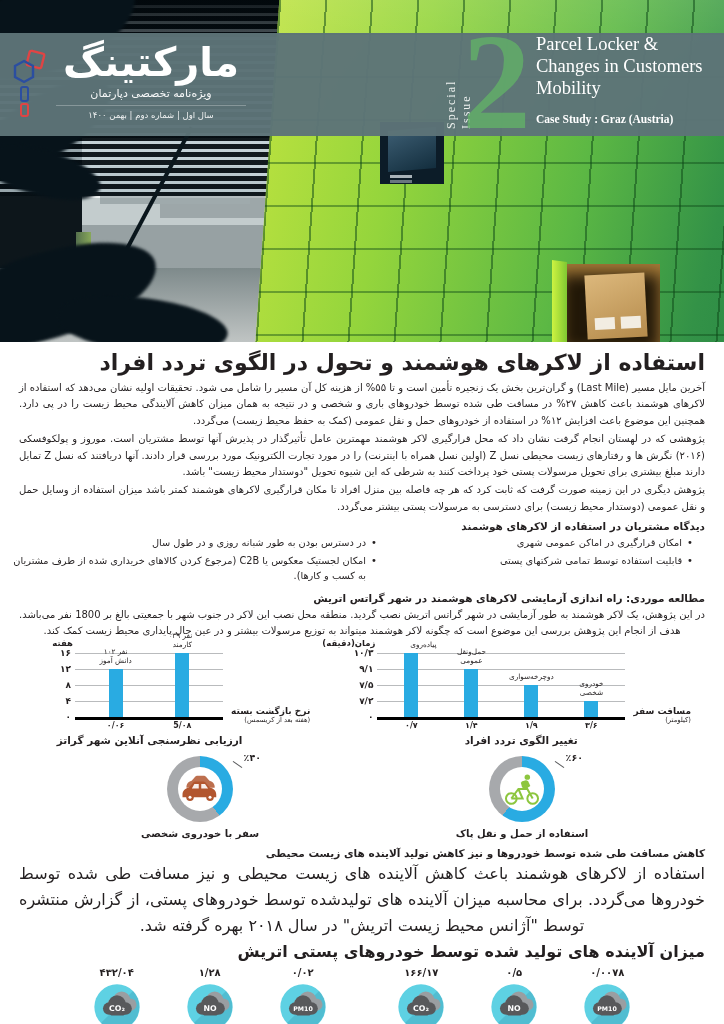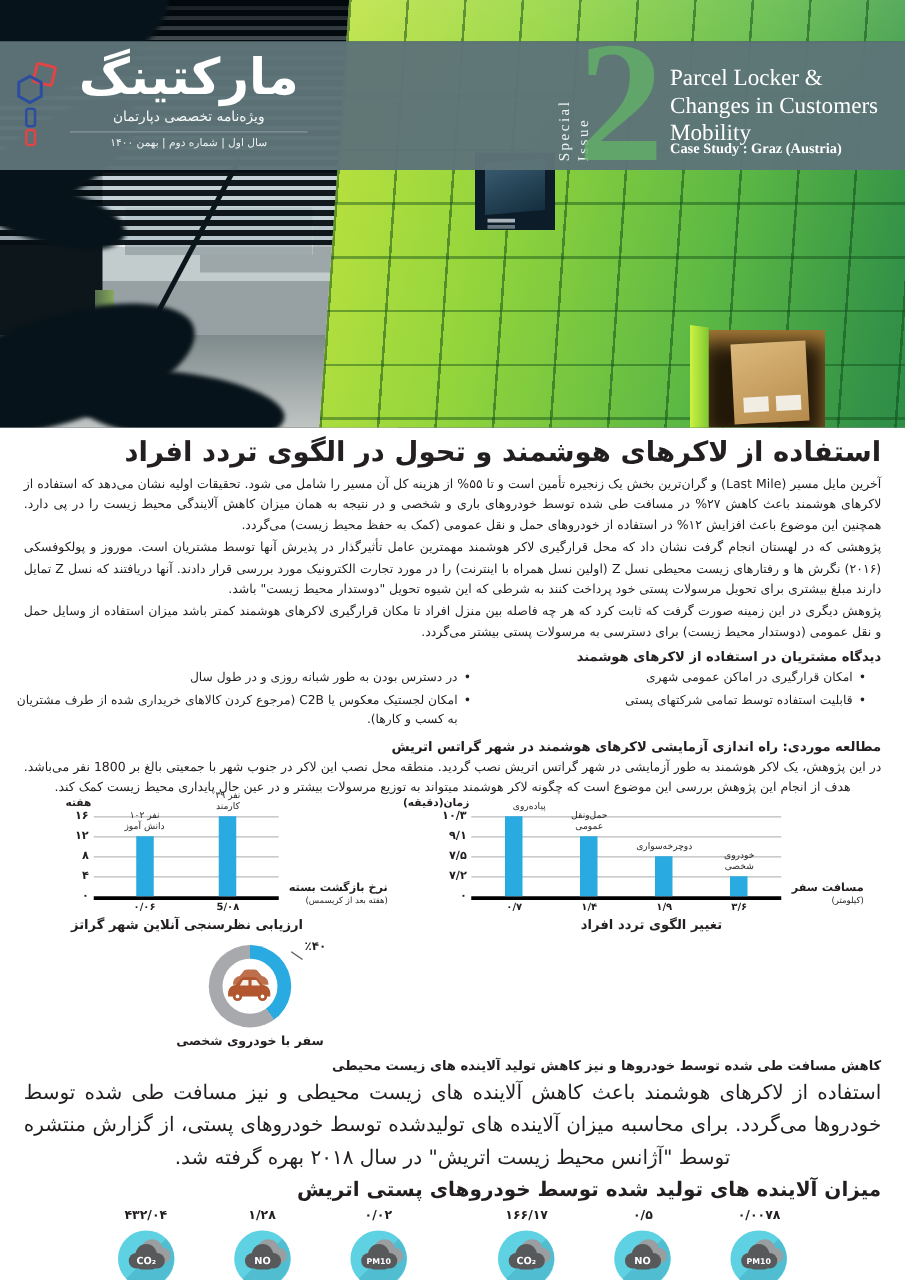--- a/index.html
+++ b/index.html
@@ -55,21 +55,21 @@
   .logo { position:absolute; left:12px; top:16px; }
   .fa-block { position:absolute; left:56px; top:6px; width:190px; text-align:center; color:#fff; direction:rtl; }
   .mag-title { font-size:40px; font-weight:bold; line-height:1.15; }
   .mag-sub { font-size:11px; margin-top:2px; opacity:.95; }
   .issue-info { font-size:8.5px; margin-top:5px; padding-top:4px; border-top:1px solid rgba(255,255,255,.3); opacity:.9; letter-spacing:.5px; }
   .special-issue { position:absolute; left:444px; top:10px; height:86px; color:#eef2f0;
       writing-mode:vertical-rl; transform:rotate(180deg); font-family:"Liberation Serif", serif;
       font-size:12px; letter-spacing:2px; }
   .issue-number { position:absolute; left:462px; top:-14px; font-family:"Liberation Serif", serif;
       font-weight:bold; font-size:138px; line-height:.92; color:rgba(98,176,104,.82); }
-  .en-title { position:absolute; left:536px; top:20px; width:180px; color:#fff;
+  .en-title { position:absolute; left:536px; top:1px; width:180px; color:#fff;
       font-family:"Liberation Serif", serif; font-size:18.5px; line-height:1.18; white-space:pre-line; }
   .case-study { position:absolute; left:536px; top:80px; color:#fff; font-family:"Liberation Serif", serif;
       font-weight:bold; font-size:11.5px; }
 
   
   .content { direction:rtl; padding:6px 19px 0 19px; }
   h1.article-title { font-size:22px; font-weight:bold; text-align:right; margin:2px 0 5px 0; }
   .body-text { font-size:10px; line-height:1.64; text-align:justify; }
   .body-text + .body-text { margin-top:2px; }
   .subhead { font-size:10.5px; font-weight:bold; margin:5px 0 3px 0; }
@@ -328,20 +328,42 @@
               <circle cx="16" cy="34" r="2.4" fill="#fff"></circle>
                 <circle cx="48" cy="34" r="2.4" fill="#fff"></circle>
               <path d="M23 13 h7 v7 h-11 z" fill="#fff" opacity=".9"></path>
               <path d="M34 13 h6 l5 7 h-11 z" fill="#fff" opacity=".9"></path>
             </svg>
           </div>
         </div>
         <div class="donut-caption">سفر با خودروی شخصی</div>
       </div>
 
+      <div class="donut-wrap">
+        <div class="pct-label">٪۶۰</div>
+        <div class="leader"></div>
+        <div class="donut ring" style="background: conic-gradient(rgb(41, 171, 226) 0deg, rgb(41, 171, 226) 60%, rgb(167, 169, 172) 60%, rgb(167, 169, 172) 100%);">
+          <div class="hole">
+            <svg width="38" height="34" viewBox="0 0 64 56">
+              <g stroke="#8dc63f" fill="none" stroke-width="3.4">
+                <circle cx="14" cy="44" r="9"></circle>
+                  <circle cx="50" cy="44" r="9"></circle>
+                <path d="M14 44 L26 28 H41 L50 44 M26 28 L33 44 H14"></path>
+                <path d="M41 28 L36 20"></path>
+              </g>
+              <g fill="#8dc63f">
+                <circle cx="41" cy="8" r="4.6"></circle>
+                <path d="M30 17 l12 -3 4 9 -9 6 -5 -4 z"></path>
+                <rect x="31" y="14" width="10" height="4" rx="2" transform="rotate(-15 36 16)"></rect>
+              </g>
+            </svg>
+          </div>
+        </div>
+        <div class="donut-caption">استفاده از حمل و نقل پاک</div>
+      </div>
     </div>
 
     <section class="emissions">
       <div class="emis-head">کاهش مسافت طی شده توسط خودروها و نیز کاهش تولید آلاینده های زیست محیطی</div>
       <p class="emis-body">استفاده از لاکرهای هوشمند باعث کاهش آلاینده های زیست محیطی و نیز مسافت طی شده توسط خودروها می‌گردد. برای محاسبه میزان آلاینده های تولیدشده توسط خودروهای پستی، از گزارش منتشره توسط "آژانس محیط زیست اتریش" در سال ۲۰۱۸ بهره گرفته شد.</p>
       <div class="emis-sub">میزان آلاینده های تولید شده توسط خودروهای پستی اتریش</div>
 
       <div class="badge-groups">
         <div class="badge-group">
           <div class="badge-row">

